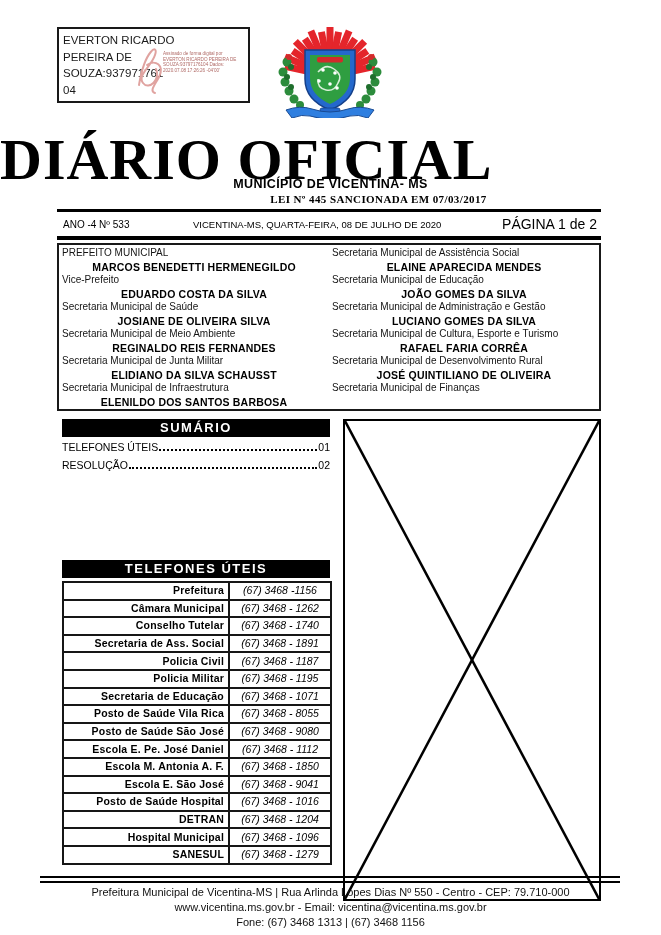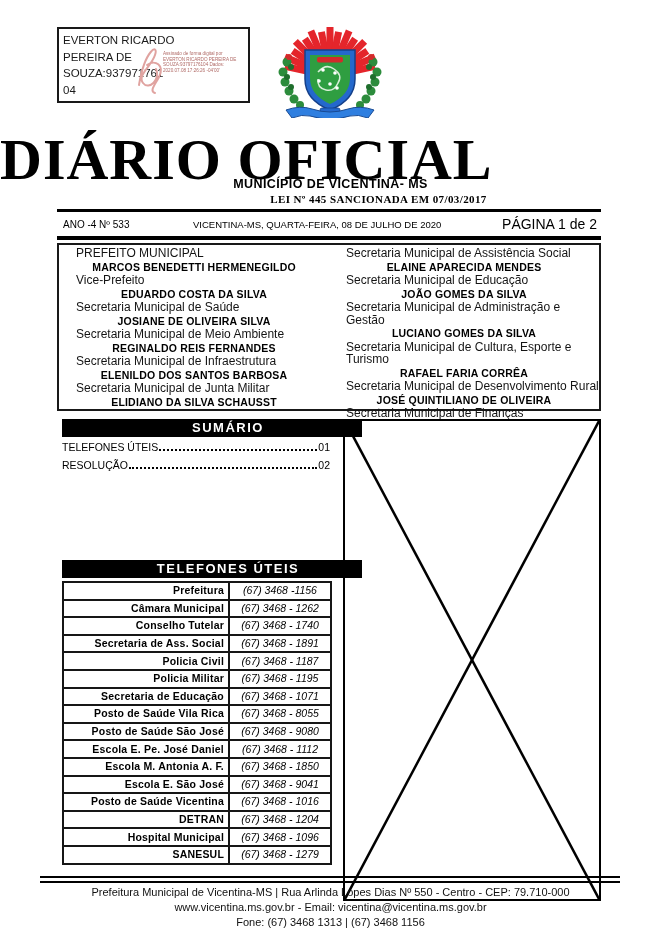--- a/index.html
+++ b/index.html
@@ -30,27 +30,27 @@
   .edition-row{position:absolute;left:57px;top:213px;width:544px;height:22px;display:flex;align-items:center;}
   .ed-left{width:130px;font-size:10px;padding-left:6px;}
   .ed-center{flex:1;font-size:9.5px;}
   .ed-right{width:130px;text-align:right;font-size:14px;padding-right:4px;}
   .rule-b{position:absolute;left:57px;top:236px;width:544px;height:4px;background:#000;}
 
   
   .officials{position:absolute;left:57px;top:243px;width:540px;height:162px;border:2px solid #191919;
              display:flex;padding-top:2px;}
   .off-col{width:50%;}
-  .off-role{font-size:12px;line-height:12.5px;padding-left:17px;color:#141414;}
+  .off-role{font-size:10px;line-height:12.5px;padding-left:3px;color:#141414;}
   .off-name{font-size:10.5px;font-weight:bold;line-height:14.5px;text-align:center;
             letter-spacing:.2px;min-height:14.5px;}
 
   
   .black-bar{position:absolute;left:62px;width:268px;height:18px;background:#000;color:#fff;
-             font-weight:bold;font-size:13px;line-height:18px;text-align:center;letter-spacing:1.5px;padding-left:32px;}
+             font-weight:bold;font-size:13px;line-height:18px;text-align:center;letter-spacing:1.5px;}
   .summary-bar{top:419px;}
   .summary-list{position:absolute;left:62px;top:441px;width:268px;font-size:10.5px;}
   .summary-item{display:flex;align-items:baseline;height:17.5px;}
   .summary-leader{flex:1;border-bottom:2px dotted #000;margin:0 1px 3px 1px;}
 
   
   .placeholder{position:absolute;left:343px;top:419px;width:254px;height:478px;border:2px solid #000;}
 
   
   .phones-bar{top:560px;}
@@ -203,27 +203,27 @@
           <div class="off-role">Secretaria Municipal de Saúde</div>
           <div class="off-name">JOSIANE DE OLIVEIRA SILVA</div>
         </div>
 
         <div>
           <div class="off-role">Secretaria Municipal de Meio Ambiente</div>
           <div class="off-name">REGINALDO REIS FERNANDES</div>
         </div>
 
         <div>
+          <div class="off-role">Secretaria Municipal de Junta Militar</div>
+          <div class="off-name">ELIDIANO DA SILVA SCHAUSST</div>
+        </div>
+
+        <div>
           <div class="off-role">Secretaria Municipal de Infraestrutura</div>
           <div class="off-name">ELENILDO DOS SANTOS BARBOSA</div>
-        </div>
-
-        <div>
-          <div class="off-role">Secretaria Municipal de Junta Militar</div>
-          <div class="off-name">ELIDIANO DA SILVA SCHAUSST</div>
         </div>
       </div>
     <div class="off-col">
 
         <div>
           <div class="off-role">Secretaria Municipal de Assistência Social</div>
           <div class="off-name">ELAINE APARECIDA MENDES</div>
         </div>
 
         <div>
@@ -339,21 +339,21 @@
           <td class="td-phone">(67) 3468 - 1850</td>
         </tr>
 
 
         <tr>
           <td class="td-name">Escola E. São José</td>
           <td class="td-phone">(67) 3468 - 9041</td>
         </tr>
 
         <tr>
-          <td class="td-name">Posto de Saúde Vicentina</td>
+          <td class="td-name">Posto de Saúde Hospital</td>
           <td class="td-phone">(67) 3468 - 1016</td>
         </tr>
 
         <tr>
           <td class="td-name">DETRAN</td>
           <td class="td-phone">(67) 3468 - 1204</td>
         </tr>
 
         <tr>
           <td class="td-name">Hospital Municipal</td>

